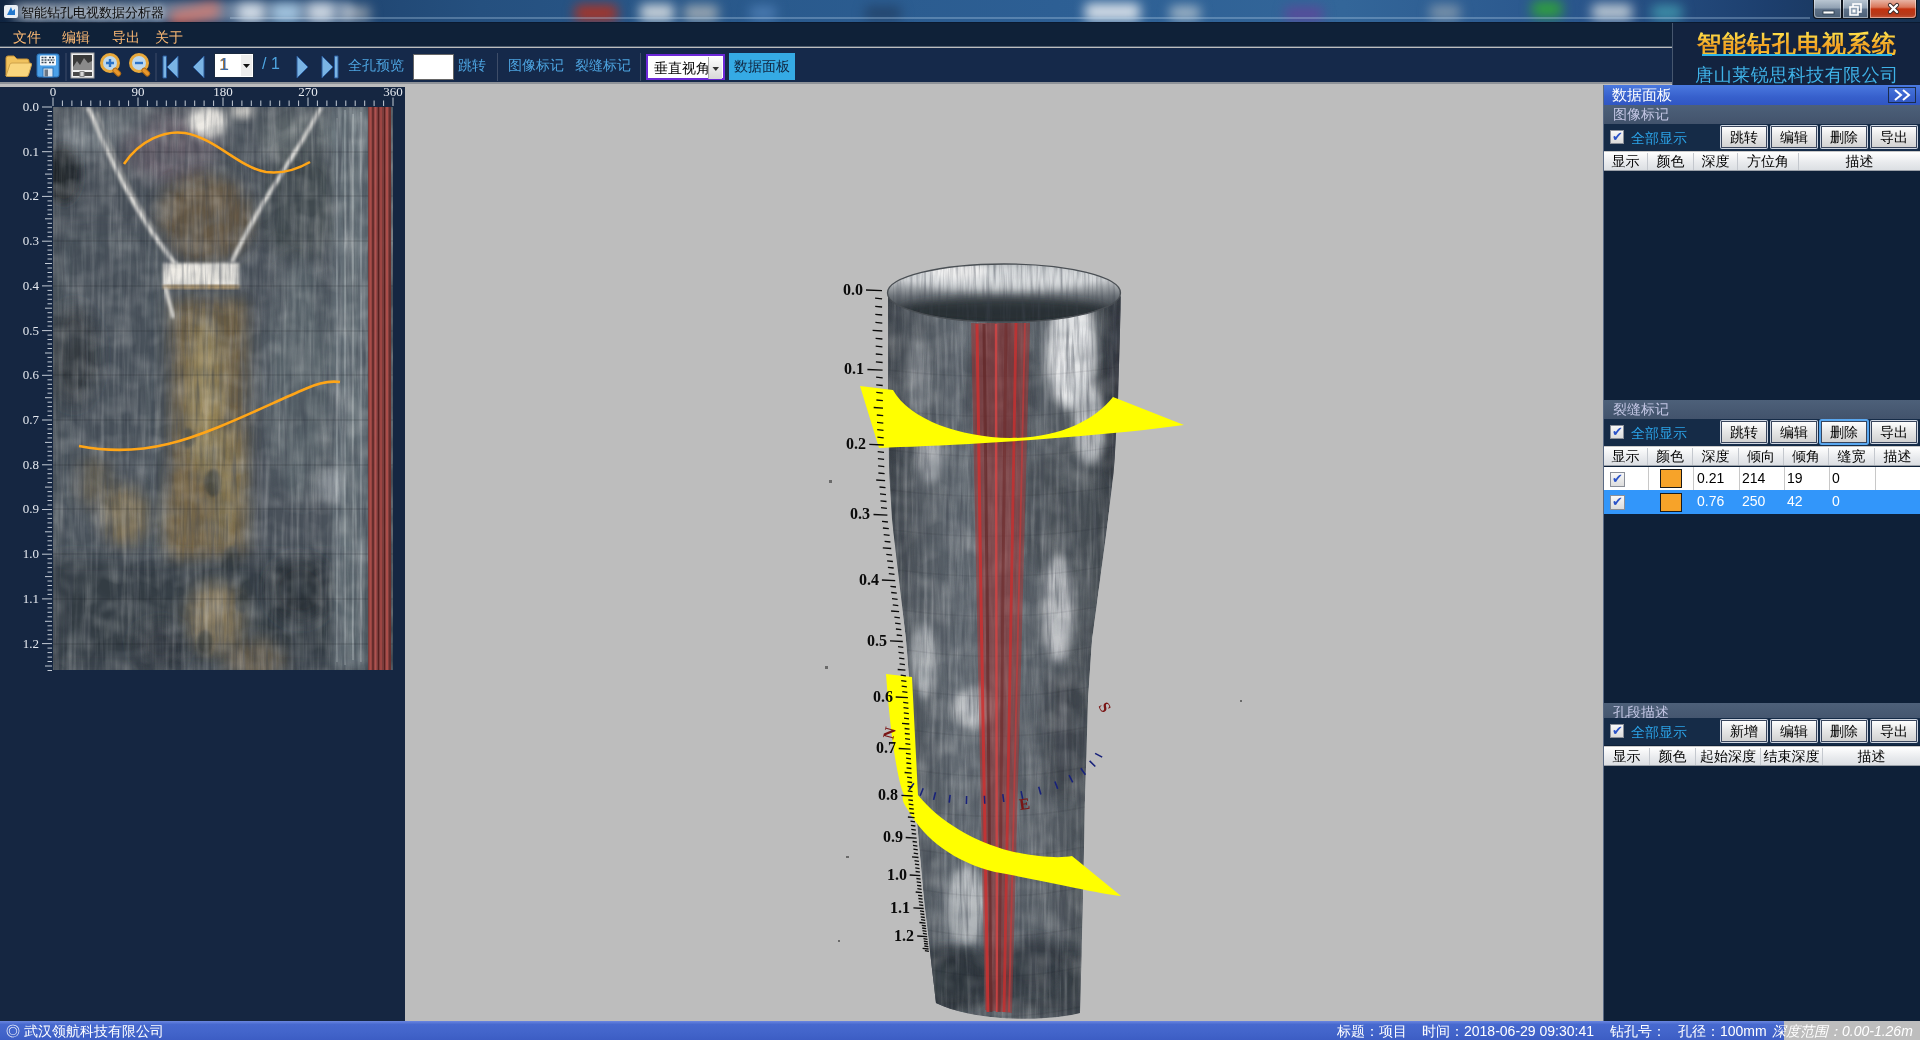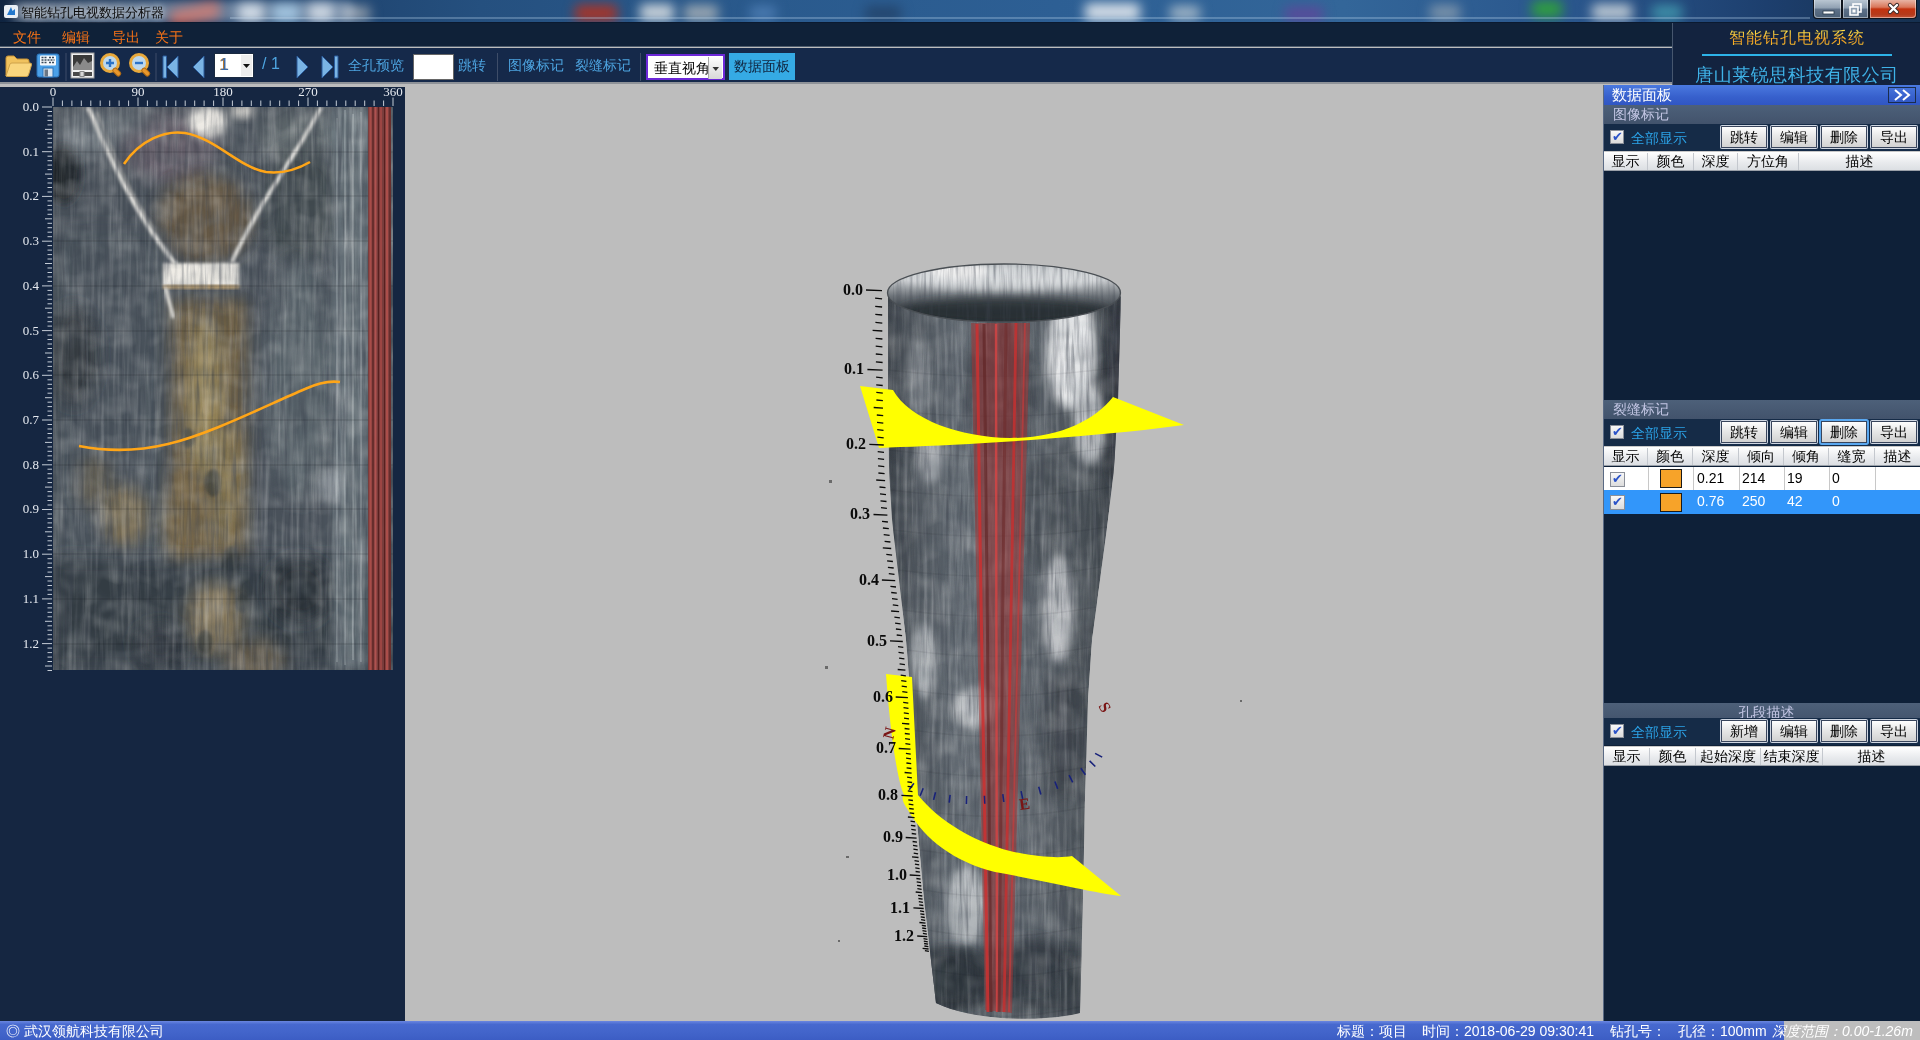--- a/index.html
+++ b/index.html
@@ -12,24 +12,24 @@
 #appico{left:4px;top:4px;width:15px;height:15px;}
 #winbtns{right:3px;top:0;height:19px;display:flex;}
 .wbtn{height:19px;border:1px solid #10151d;border-top:none;position:relative;}
 .wbtn .inner{position:absolute;inset:0;border:1px solid rgba(255,255,255,.45);border-top:none;}
 #btnmin{width:29px;border-radius:0 0 0 4px;background:linear-gradient(#b9c6d2 0%,#8fa0b2 45%,#5f7289 50%,#4c6076 100%);}
 #btnmin .inner{border-radius:0 0 0 4px;}
 #btnmax{width:27px;background:linear-gradient(#b9c6d2 0%,#8fa0b2 45%,#5f7289 50%,#4c6076 100%);}
 #btnclose{width:48px;border-radius:0 0 4px 0;background:linear-gradient(#e8b4a4 0%,#d9765a 40%,#c3320f 50%,#b63a1b 80%,#c55538 100%);}
 #btnclose .inner{border-radius:0 0 4px 0;}
 #menubar{left:0;top:23px;width:1672px;height:24px;background:#0f2138;border-bottom:1px solid #4e5d6e;}
-.mitem{position:absolute;top:6px;font-size:14px;color:#f97316;}
+.mitem{position:absolute;top:6px;font-size:14px;color:#fdba74;}
 #toolbar{left:0;top:48px;width:1672px;height:36px;background:#15294a;border-bottom:2px solid #8e9298;}
 #brand{left:1672px;top:23px;width:248px;height:63px;background:#13233f;border-left:1px solid #46566e;border-bottom:1px solid #43516b;}
-#brand .t1{position:absolute;left:0;top:5px;width:248px;text-align:center;font-size:16px;font-weight:normal;background:linear-gradient(#ffdf49 15%,#f09a1e 60%,#ffd83a 95%);-webkit-background-clip:text;background-clip:text;color:transparent;letter-spacing:1px;}
+#brand .t1{position:absolute;left:0;top:5px;width:248px;text-align:center;font-size:24px;font-weight:bold;background:linear-gradient(#ffdf49 15%,#f09a1e 60%,#ffd83a 95%);-webkit-background-clip:text;background-clip:text;color:transparent;letter-spacing:1px;}
 #brand .t2{position:absolute;left:0;top:40px;width:248px;text-align:center;font-size:18px;color:#3fb3e8;letter-spacing:0.5px;}
 #brand .ul{position:absolute;left:29px;top:31px;width:190px;height:2px;background:#2db3e8;}
 .tsep{position:absolute;top:5px;width:1px;height:28px;background:#3e4d68;}
 .tlabel{position:absolute;font-size:14px;color:#4da4e0;}
 #leftpanel{left:0;top:87px;width:405px;height:934px;background:#152641;}
 #view3d{left:405px;top:87px;width:1198px;height:934px;background:#bdbdbd;}
 #rightpanel{left:1603px;top:85px;width:317px;height:936px;background:#0e2038;border-left:1px solid #5a6a84;font-size:14px;}
 #statusbar{left:0;top:1021px;width:1784px;height:19px;background:linear-gradient(#6a86e0,#4769cf 18%,#4163c9 70%,#3c5dc4);color:#fff;font-size:14px;}
 #statusbar span{position:absolute;top:2px;white-space:pre;}
 
@@ -537,21 +537,21 @@
       </svg>
   </div>
   <div class="trow sel" style="top:405px;height:24px;">
     <div class="rowck" style="left:6px;top:5px;"></div>
     <div class="swatch" style="left:56px;top:3px;"></div>
     <div class="td" style="left:93px;">0.76</div>
     <div class="td" style="left:138px;">250</div>
     <div class="td" style="left:183px;">42</div>
     <div class="td" style="left:228px;">0</div>
   </div>
-  <div class="sechead" style="top:618px;text-align:center;">孔段描述</div>
+  <div class="sechead" style="top:618px;">孔段描述</div>
   <div class="ckrow" style="top:633px;">
       <div class="ckbox"></div>
       <div class="cklabel">全部显示</div>
     <div class="pbtn" style="left:117px;">新增</div>
     <div class="pbtn" style="left:167px;">编辑</div>
     <div class="pbtn" style="left:217px;">删除</div>
     <div class="pbtn" style="left:267px;">导出</div>
   </div>
   <div class="thead" style="top:661px;">
     <div class="th" style="left:0px;width:46px;">显示</div>

